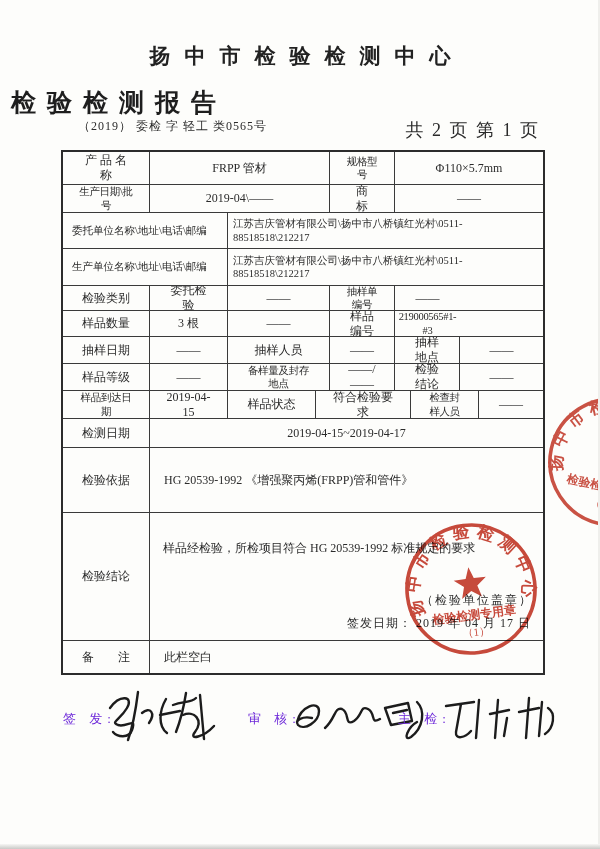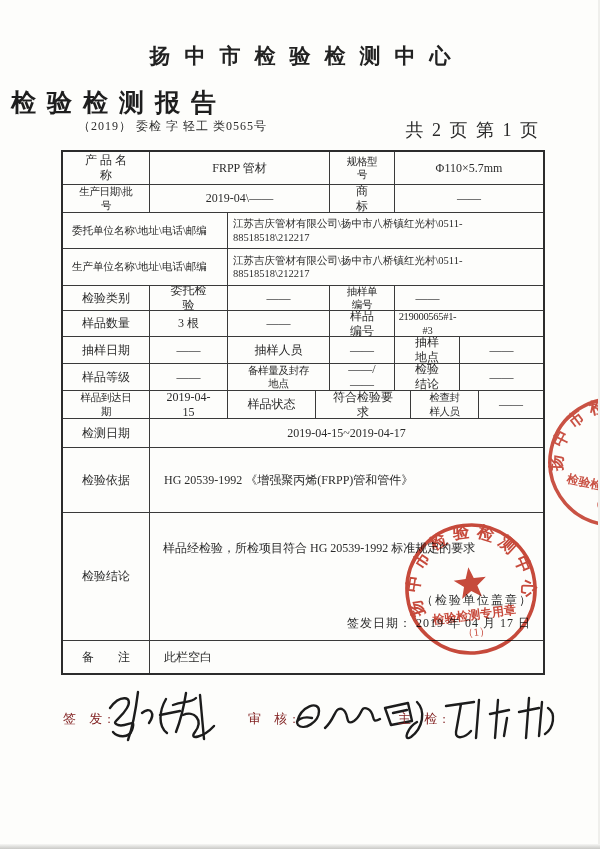--- a/index.html
+++ b/index.html
@@ -53,21 +53,21 @@
   .concl-text { position:absolute; left:13px; top:28px; font-size:12px; text-align:left; }
   .seal-note  { position:absolute; right:10px; top:80px;  font-size:12px; letter-spacing:2px; }
   .issue-date { position:absolute; right:12px; top:103px; font-size:12px; letter-spacing:1px; }
 
   
   .stamp { position:absolute; mix-blend-mode:multiply; opacity:0.92; pointer-events:none; }
   .stamp-main { left:400px; top:518px; width:142px; height:142px; transform:rotate(-7deg); }
   .stamp-edge { left:543px; top:392px; width:140px; height:140px; transform:rotate(12deg); opacity:0.88; }
 
   
-  .sig-label { position:absolute; font-size:13px; letter-spacing:5px; color:#7f1d1d; }
+  .sig-label { position:absolute; font-size:13px; letter-spacing:5px; color:#6d28d9; }
   .sig { position:absolute; }
   .sig path { fill:none; stroke:#1c1c1c; stroke-width:2.4; stroke-linecap:round; stroke-linejoin:round; }
 
   
   .edge-bottom { position:absolute; left:0; bottom:0; width:100%; height:5px;
     background:linear-gradient(#f6f6f4, #c9c9c6); }
   .edge-right { position:absolute; top:0; right:0; width:2px; height:100%; background:#efefec; }
 </style>
 </head>
 <body>

